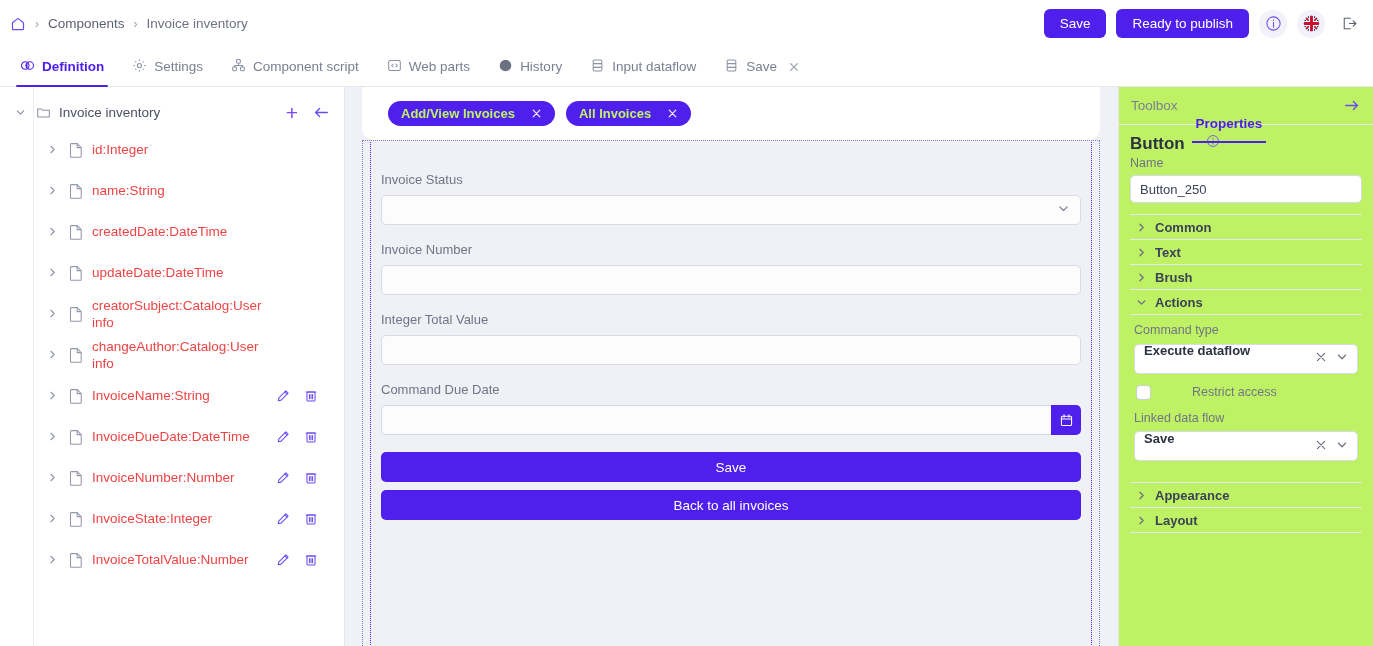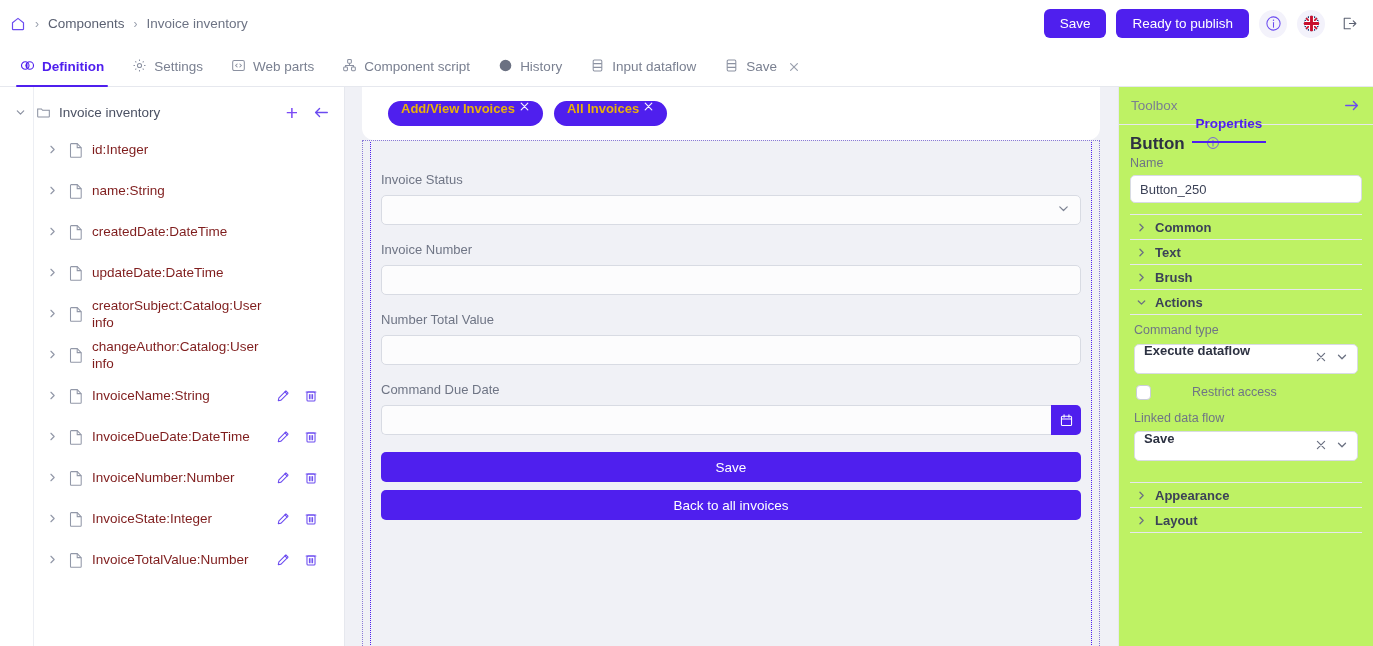--- a/index.html
+++ b/index.html
@@ -79,34 +79,34 @@
   .root-actions { margin-left: auto; display: flex; align-items: center; gap: 14px; padding-right: 14px; }
   .plus-btn { color: #7b4bf5; font-size: 21px; line-height: 1; cursor: pointer; font-weight: 300; }
   .collapse-btn { cursor: pointer; display: flex; }
 
   .tree-item {
     display: flex; align-items: center; min-height: 41px; padding-left: 44px; gap: 9px;
     position: relative;
   }
   .tree-item .caret { color: #9298a8; }
   .file-ico { width: 14px; height: 16px; flex: 0 0 14px; }
-  .ti-label { font-size: 13.5px; color: #7f1d1d; line-height: 17px; max-width: 176px; }
+  .ti-label { font-size: 13.5px; color: #ef4444; line-height: 17px; max-width: 176px; }
   .ti-actions { margin-left: auto; display: flex; align-items: center; gap: 14px; padding-right: 26px; }
   .ti-actions span { cursor: pointer; display: flex; }
 
   
   .canvas { flex: 1 1 auto; background: #f0f1f6; position: relative; overflow: hidden; display: flex; flex-direction: column; }
   .canvas-inner { position: absolute; left: 17px; right: 18px; top: 0; bottom: 0; }
   .tagbar {
     background: #fff; border-radius: 0 0 12px 12px;
     height: 53px; display: flex; align-items: center; gap: 11px; padding: 0 26px;
   }
   .tag {
-    background: #4f1fee; color: #eab308; border-radius: 16px; height: 25px;
-    display: inline-flex; gap: 4px; padding: 0 13px;
+    background: #4f1fee; color: #bef264; border-radius: 16px; height: 25px;
+    display: inline-flex; align-items: center; gap: 16px; padding: 0 13px;
     font-size: 13px; font-weight: bold; cursor: pointer;
   }
   .tag .tx { font-weight: normal; opacity: .95; display: flex; }
 
   .form-outer {
     position: absolute; left: 0; right: 0; top: 53px; bottom: -40px;
     border: 1px dotted #8a7ad6; background: #f0f1f6;
   }
   .form-inner {
     position: absolute; left: 7px; right: 7px; top: 1px; bottom: 0;
@@ -139,21 +139,21 @@
   .props {
     width: 255px; flex: 0 0 255px; background: #bef264;
     border-left: 1px solid #e6e8ee; display: flex; flex-direction: column;
   }
   .props-tabs { display: flex; align-items: center; height: 38px; border-bottom: 1px solid #e6e8ee; padding: 0 12px; gap: 18px; position: relative; }
   .ptab { font-size: 13.5px; color: #7a8091; cursor: pointer; height: 38px; display: flex; align-items: center; position: relative; }
   .ptab.active { color: #4f1fee; font-weight: bold; margin-top: 35px; }
   .ptab.active::after { content: ""; position: absolute; left: -4px; right: -4px; bottom: -1px; height: 2.5px; background: #4f1fee; }
   .props-expand { margin-left: auto; cursor: pointer; display: flex; }
   .props-body { padding: 9px 11px 0 11px; flex: 1 1 auto; overflow: hidden; }
-  .props-title { display: flex; align-items: flex-end; gap: 21px; }
+  .props-title { display: flex; align-items: flex-start; gap: 21px; }
   .props-title h2 { font-size: 17px; color: #2d3242; font-weight: bold; }
   .sub-label { font-size: 12.5px; color: #6f7585; margin-top: 2px; }
   .prop-input {
     width: 100%; height: 28px; border: 1px solid #d8dbe3; border-radius: 5px;
     background: #fff; font-family: inherit; font-size: 13px; color: #3c4257;
     padding: 0 9px; outline: none; margin-top: 5px;
   }
   .acc-list { margin-top: 11px; border-top: 1px solid #e6e8ee; }
   .acc-head {
     height: 25px; display: flex; align-items: center; gap: 7px;
@@ -248,37 +248,37 @@
           <circle cx="8" cy="8" r="2.2"></circle>
           <path d="M8 1.6v1.6M8 12.8v1.6M1.6 8h1.6M12.8 8h1.6M3.5 3.5l1.1 1.1M11.4 11.4l1.1 1.1M12.5 3.5l-1.1 1.1M4.6 11.4l-1.1 1.1"></path>
         </svg>
       </span>
       <span class="tlabel">Settings</span>
     </div>
 
     <div class="tab">
       <span>
         <svg width="15" height="15" viewBox="0 0 16 16" fill="none" stroke="#8b91a1" stroke-width="1.1">
-          <rect x="1.8" y="2.6" width="12.4" height="10.8" rx="1.6"></rect>
-          <path d="M6.6 6.4L5 8l1.6 1.6M9.4 6.4L11 8l-1.6 1.6" stroke-linecap="round"></path>
-        </svg>
-      </span>
-      <span class="tlabel">Web parts</span>
-    </div>
-
-    <div class="tab">
-      <span>
-        <svg width="15" height="15" viewBox="0 0 16 16" fill="none" stroke="#8b91a1" stroke-width="1.1">
           <rect x="6" y="1.6" width="4" height="4" rx="1"></rect>
           <rect x="1.8" y="9.5" width="4" height="4" rx="1"></rect>
           <rect x="10.2" y="9.5" width="4" height="4" rx="1"></rect>
           <path d="M8 5.6v2.4M3.8 9.5V8h8.4v1.5"></path>
         </svg>
       </span>
       <span class="tlabel">Component script</span>
+    </div>
+
+    <div class="tab">
+      <span>
+        <svg width="15" height="15" viewBox="0 0 16 16" fill="none" stroke="#8b91a1" stroke-width="1.1">
+          <rect x="1.8" y="2.6" width="12.4" height="10.8" rx="1.6"></rect>
+          <path d="M6.6 6.4L5 8l1.6 1.6M9.4 6.4L11 8l-1.6 1.6" stroke-linecap="round"></path>
+        </svg>
+      </span>
+      <span class="tlabel">Web parts</span>
     </div>
 
     <div class="tab">
       <span>
         <svg width="15" height="15" viewBox="0 0 16 16">
           <path d="M8 1.8a6.2 6.2 0 1 0 0 12.4A6.2 6.2 0 0 0 8 1.8z" fill="#6b7182"></path>
         </svg>
       </span>
       <span class="tlabel">History</span>
     </div>
@@ -579,21 +579,21 @@
                 </span>
               </div>
             </div>
 
             <div class="field">
               <label class="field-label">Invoice Number</label>
               <input class="field-input" type="text" value="" style="">
             </div>
 
             <div class="field">
-              <label class="field-label">Number Total Value</label>
+              <label class="field-label">Integer Total Value</label>
               <input class="field-input" type="text" value="" style="">
             </div>
 
             <div class="field">
               <label class="field-label">Command Due Date</label>
               <div class="date-wrap">
                 <input class="field-input" type="text" value="" style="">
                 <button class="date-btn">
                   <svg width="15" height="15" viewBox="0 0 16 16" fill="none" stroke="#fff" stroke-width="1.15" stroke-linecap="round">
                     <rect x="2.6" y="3.4" width="10.8" height="10" rx="1.2"></rect>

